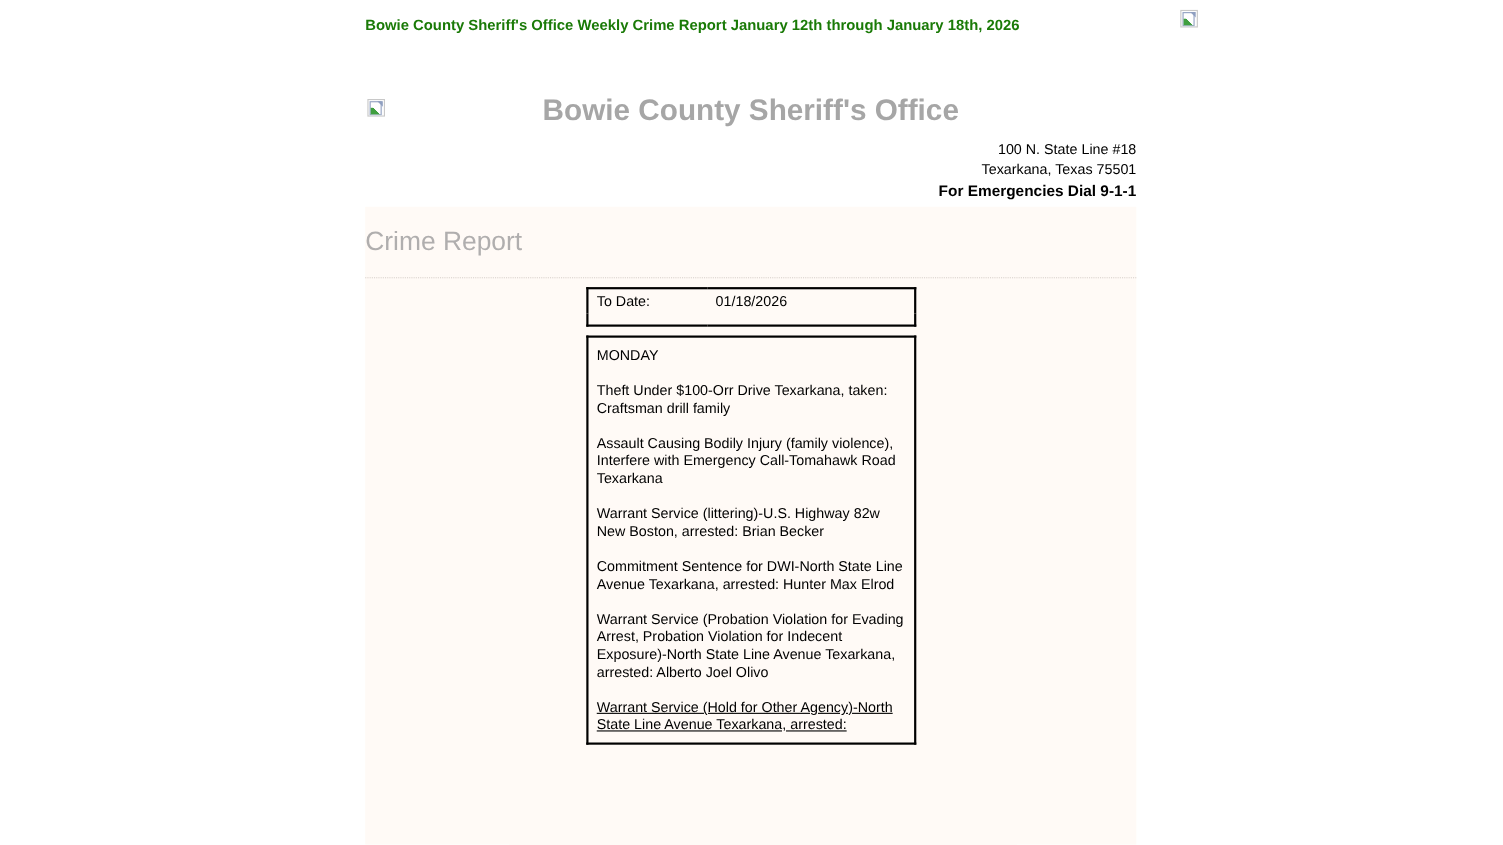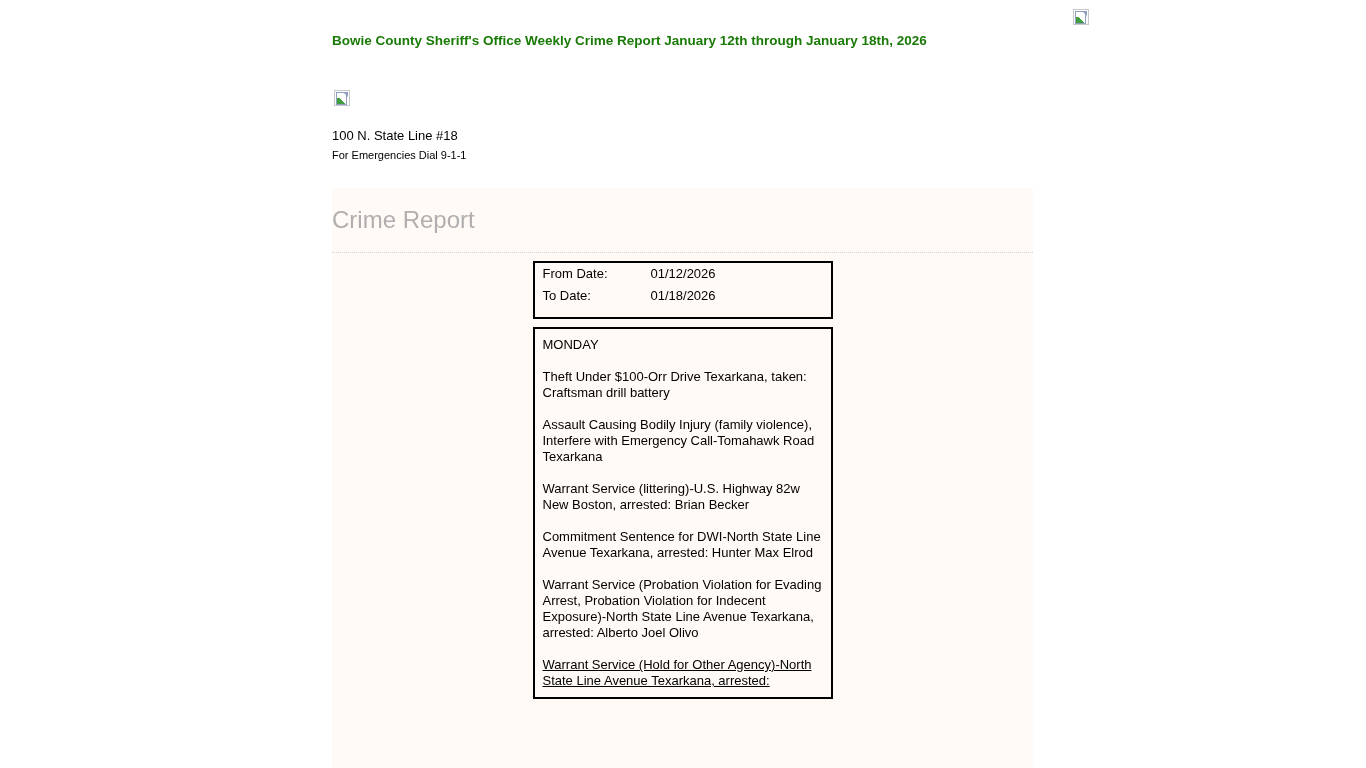--- a/index.html
+++ b/index.html
@@ -23,21 +23,21 @@
     position: absolute;
     top: 9px;
     left: 1073px;
     width: 16px;
     height: 16px;
   }
 
   
   .page-heading {
     position: absolute;
-    top: 33px;
+    top: 15px;
     left: 332px;
     width: 680px;
     color: #1a7a07;
     font-size: 13.5px;
     font-weight: bold;
     line-height: 16px;
     letter-spacing: 0;
   }
 
   
@@ -67,27 +67,27 @@
     line-height: 32px;
     white-space: nowrap;
   }
 
   
   .address-block {
     position: absolute;
     top: 127px;
     left: 332px;
     width: 701px;
-    text-align: left;
+    text-align: right;
     line-height: 18px;
     font-size: 13px;
   }
   .address-block .emergency {
-    font-weight: normal;
-    font-size: 11px;
+    font-weight: bold;
+    font-size: 14px;
     line-height: 20px;
   }
 
   
   .content-band {
     position: absolute;
     top: 188px;
     left: 332px;
     width: 701px;
     height: 580px;
@@ -212,56 +212,54 @@
 <div class="page-heading">Bowie County Sheriff's Office Weekly Crime Report January 12th through January 18th, 2026</div>
 
 <div class="masthead">
   <span class="logo-img">
     <span class="broken-img">
       <span class="bi-sheet"></span>
       <span class="bi-fold"></span>
       <span class="bi-tear"></span>
     </span>
   </span>
+  <div class="org-title">Bowie County Sheriff's Office</div>
 </div>
 
 <div class="address-block">
   <div>100 N. State Line #18</div>
+  <div>Texarkana, Texas 75501</div>
   <div class="emergency">For Emergencies Dial 9-1-1</div>
 </div>
 
 <div class="content-band">
   <h1 class="band-title">Crime Report</h1>
   <hr class="band-rule">
 
   <div class="report-wrap">
 
     <table class="report-table info-table">
       <tbody>
-        <tr>
-          <td class="label">From Date:</td>
-          <td class="value">01/12/2026</td>
-        </tr>
         <tr>
           <td class="label">To Date:</td>
           <td class="value">01/18/2026</td>
         </tr>
         <tr class="spacer">
           <td></td>
           <td></td>
         </tr>
       </tbody>
     </table>
 
     <table class="report-table entries-table">
       <tbody>
         <tr>
           <td class="entries-cell">
             <p class="day-name">MONDAY</p>
-            <p class="entry">Theft Under $100-Orr Drive Texarkana, taken: Craftsman drill battery</p>
+            <p class="entry">Theft Under $100-Orr Drive Texarkana, taken: Craftsman drill family</p>
             <p class="entry">Assault Causing Bodily Injury (family violence), Interfere with Emergency Call-Tomahawk Road Texarkana</p>
             <p class="entry">Warrant Service (littering)-U.S. Highway 82w New Boston, arrested: Brian Becker</p>
             <p class="entry">Commitment Sentence for DWI-North State Line Avenue Texarkana, arrested: Hunter Max Elrod</p>
             <p class="entry">Warrant Service (Probation Violation for Evading Arrest, Probation Violation for Indecent Exposure)-North State Line Avenue Texarkana, arrested: Alberto Joel Olivo</p>
             <p class="entry">Warrant Service (Hold for Other Agency)-North State Line Avenue Texarkana, arrested:</p>
           </td>
         </tr>
       </tbody>
     </table>
 

